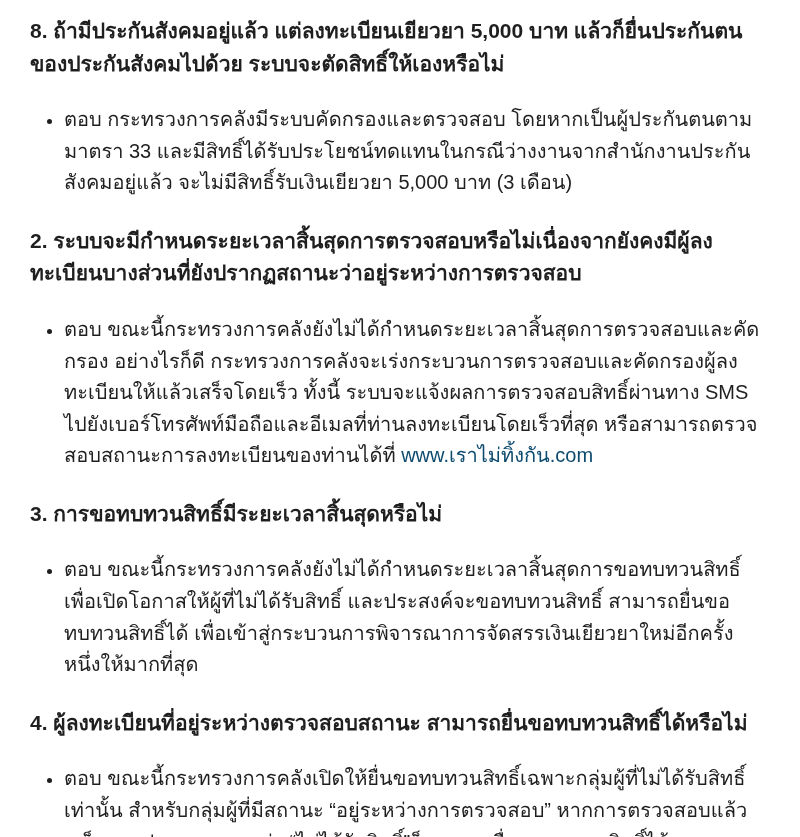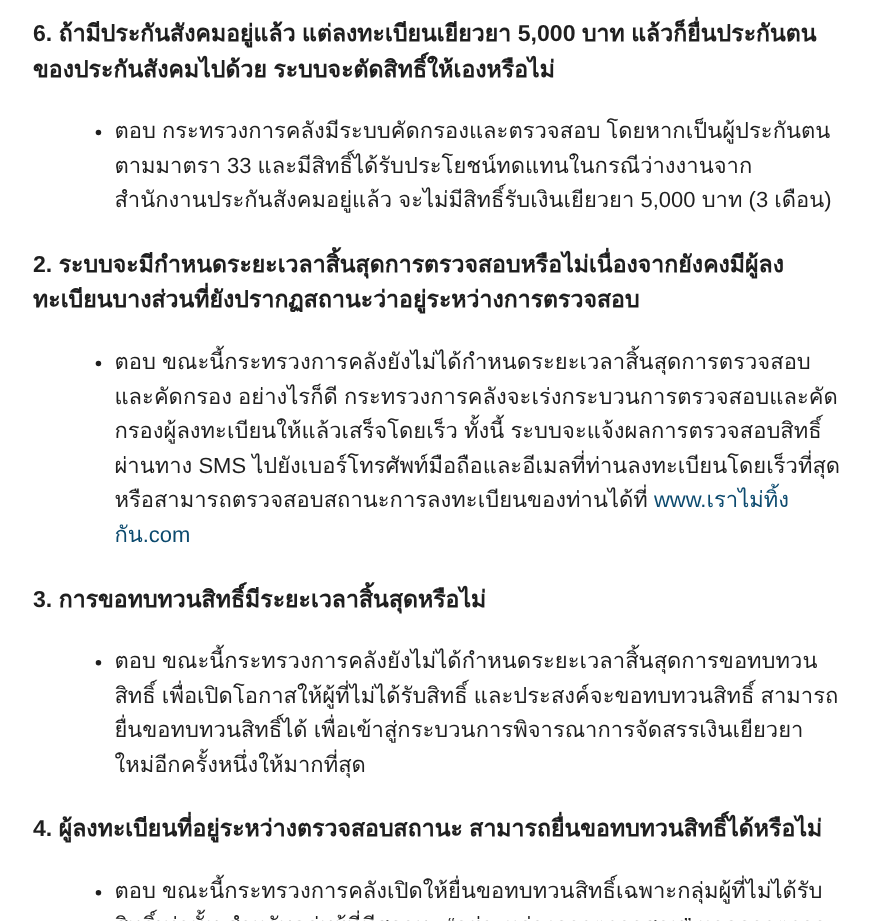--- a/index.html
+++ b/index.html
@@ -31,36 +31,35 @@
   .faq-section:first-child .question { margin-top: 9px; }
   .answer-list {
     margin: 24px 0 26px 0;
     padding-left: 34px;
     list-style: disc outside;
   }
   .answer-item {
     font-size: 20px;
     line-height: 1.58;
     color: #1f1f1f;
-    margin-left: 40px;
   }
   .answer-item::marker { color: #1f1f1f; font-size: 18px; }
   .answer-link {
     color: #0c4a6e;
     text-decoration: none;
     cursor: pointer;
   }
 </style>
 </head>
 <body>
 
 <div class="faq-page">
 
   <section class="faq-section">
-    <h2 class="question">6. ถ้ามีประกันสังคมอยู่แล้ว แต่ลงทะเบียนเยียวยา 5,000 บาท แล้วก็ยื่นประกันตนของประกันสังคมไปด้วย ระบบจะตัดสิทธิ์ให้เองหรือไม่</h2>
+    <h2 class="question">8. ถ้ามีประกันสังคมอยู่แล้ว แต่ลงทะเบียนเยียวยา 5,000 บาท แล้วก็ยื่นประกันตนของประกันสังคมไปด้วย ระบบจะตัดสิทธิ์ให้เองหรือไม่</h2>
     <ul class="answer-list">
       <li class="answer-item">
         <span>ตอบ กระทรวงการคลังมีระบบคัดกรองและตรวจสอบ โดยหากเป็นผู้ประกันตนตามมาตรา 33 และมีสิทธิ์ได้รับประโยชน์ทดแทนในกรณีว่างงานจากสำนักงานประกันสังคมอยู่แล้ว จะไม่มีสิทธิ์รับเงินเยียวยา 5,000 บาท (3 เดือน)</span>
       </li>
     </ul>
   </section>
 
   <section class="faq-section">
     <h2 class="question">2. ระบบจะมีกำหนดระยะเวลาสิ้นสุดการตรวจสอบหรือไม่เนื่องจากยังคงมีผู้ลงทะเบียนบางส่วนที่ยังปรากฏสถานะว่าอยู่ระหว่างการตรวจสอบ</h2>
     <ul class="answer-list">

